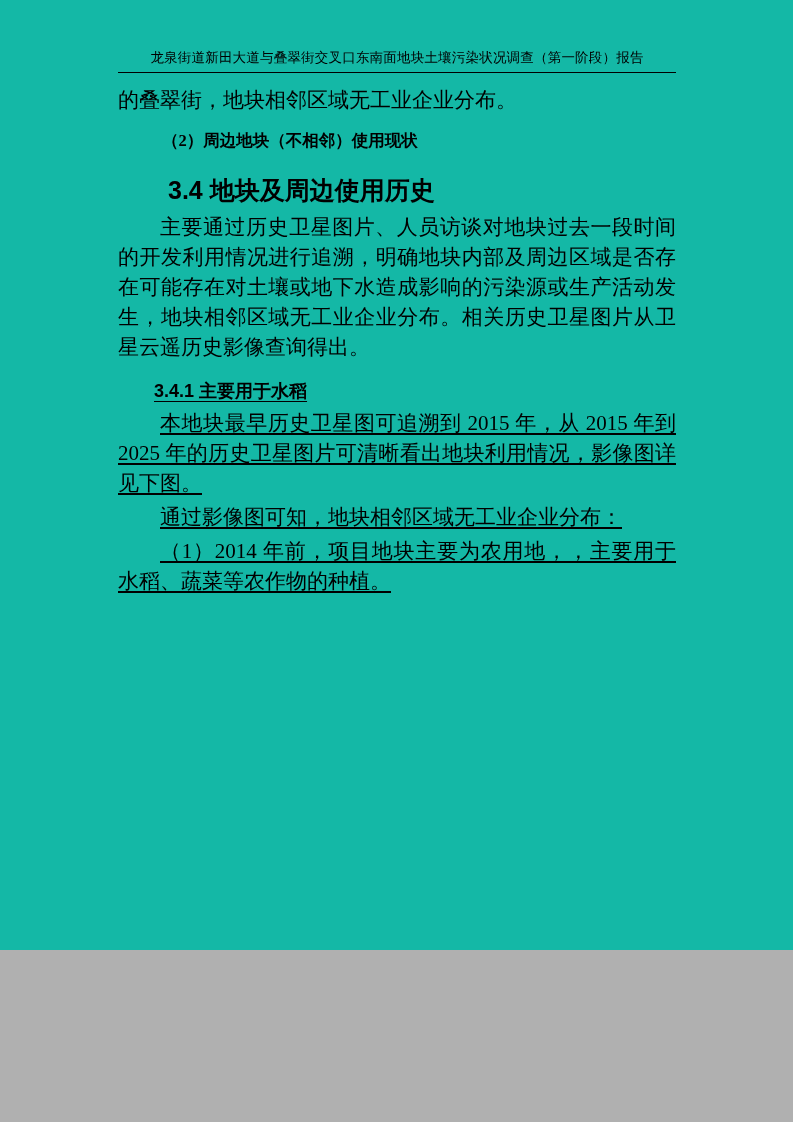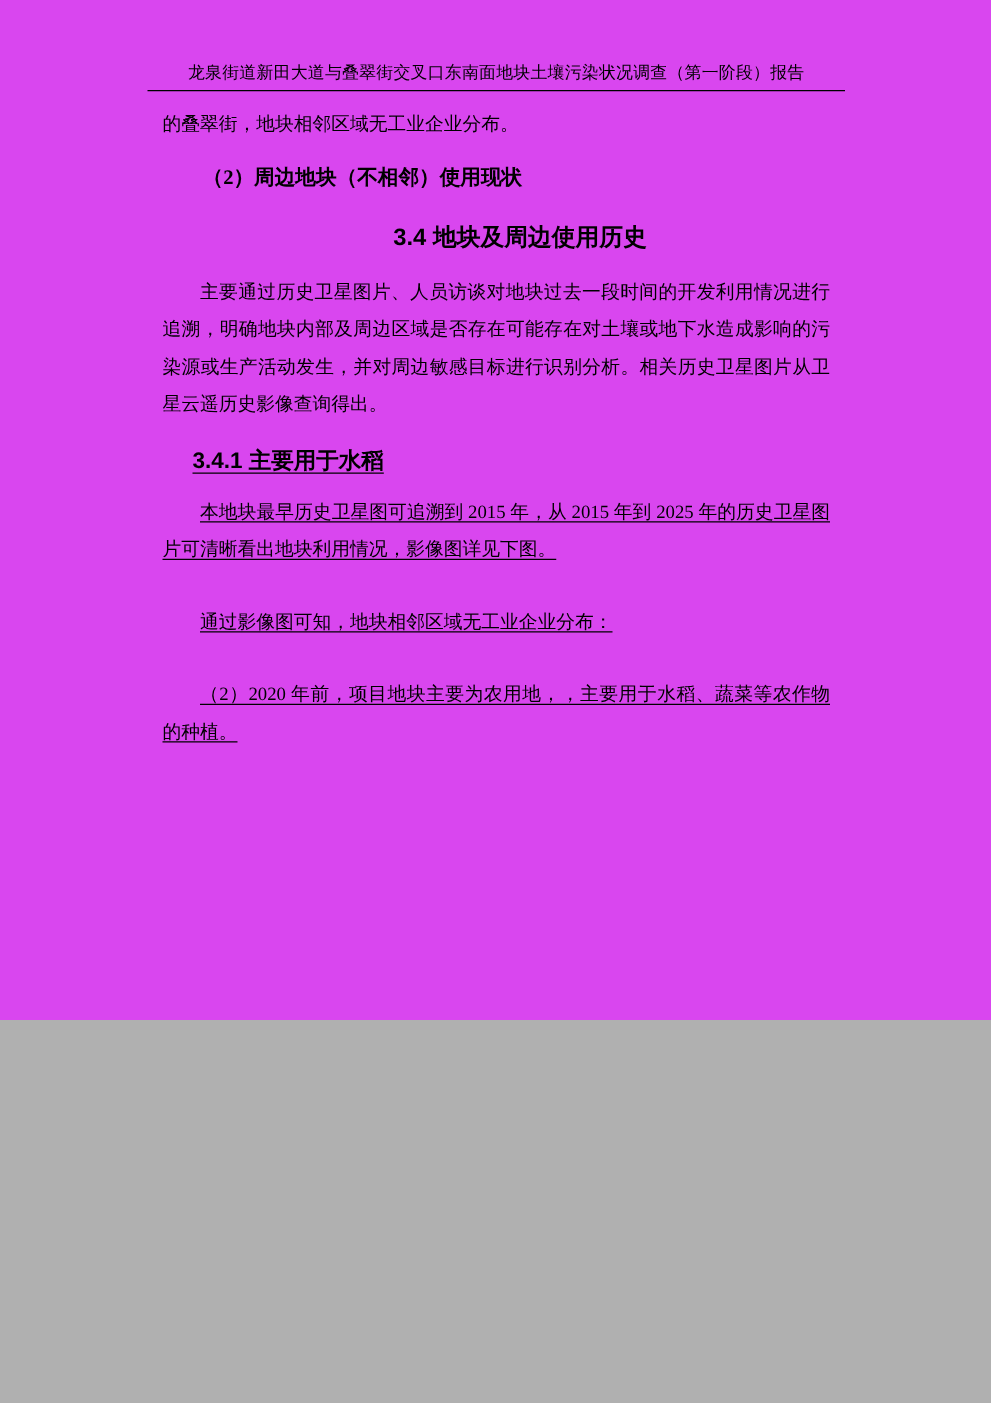--- a/index.html
+++ b/index.html
@@ -6,22 +6,22 @@
     margin: 0;
     padding: 0;
     background: #b0b0b0;
   }
   body {
     font-family: "Liberation Serif", "DejaVu Serif", serif;
   }
   .page {
     position: relative;
     width: 793px;
-    height: 816px;
-    background: #d946ef;
+    height: 950px;
+    background: #14b8a6;
     margin: 0 auto;
     box-sizing: border-box;
     overflow: hidden;
   }
   .content {
     position: absolute;
     left: 118px;
     top: 48px;
     width: 558px;
   }
@@ -31,50 +31,49 @@
     line-height: 1.5;
     letter-spacing: 0.2px;
     padding-bottom: 4px;
     border-bottom: 1.6px solid #000;
     color: #000;
   }
   .body-text {
     margin-top: 12px;
   }
   p {
-    margin: 12px;
-    font-size: 15px;
+    margin: 0;
+    font-size: 21px;
     line-height: 30px;
     color: #000;
     text-align: justify;
     text-justify: inter-ideograph;
   }
   p.indent {
     text-indent: 2em;
   }
   p.underline {
     text-decoration: underline;
     text-underline-offset: 3px;
   }
   .bold-head {
     font-weight: bold;
     font-size: 16.5px;
     line-height: 30px;
     text-indent: 2em;
     margin: 11px;
   }
   h2.sec {
-    font-size: 19px;
+    font-size: 25px;
     font-weight: bold;
     margin: 18px 0 6px 0;
     line-height: 32px;
     text-indent: 2em;
     color: #000;
     font-family: "Liberation Sans", "DejaVu Sans", sans-serif;
-    text-align: center;
   }
   h3.subsec {
     font-size: 18px;
     font-weight: bold;
     margin: 14px 0 2px 0;
     line-height: 30px;
     text-indent: 2em;
     color: #000;
     text-decoration: underline;
     text-underline-offset: 4px;
@@ -103,31 +102,31 @@
 
     <div class="body-text">
 
       <p>的叠翠街，地块相邻区域无工业企业分布。</p>
 
       <p class="bold-head">（2）周边地块（不相邻）使用现状</p>
 
 
       <h2 class="sec">3.4 地块及周边使用历史</h2>
 
-      <p class="indent">主要通过历史卫星图片、人员访谈对地块过去一段时间的开发利用情况进行追溯，明确地块内部及周边区域是否存在可能存在对土壤或地下水造成影响的污染源或生产活动发生，并对周边敏感目标进行识别分析。相关历史卫星图片从卫星云遥历史影像查询得出。</p>
+      <p class="indent">主要通过历史卫星图片、人员访谈对地块过去一段时间的开发利用情况进行追溯，明确地块内部及周边区域是否存在可能存在对土壤或地下水造成影响的污染源或生产活动发生，地块相邻区域无工业企业分布。相关历史卫星图片从卫星云遥历史影像查询得出。</p>
 
       <h3 class="subsec">3.4.1 主要用于水稻</h3>
 
       <p class="indent underline">本地块最早历史卫星图可追溯到 2015 年，从 2015 年到 2025 年的历史卫星图片可清晰看出地块利用情况，影像图详见下图。</p>
 
       <div class="para-gap"></div>
 
       <p class="indent underline">通过影像图可知，地块相邻区域无工业企业分布：</p>
 
       <div class="para-gap"></div>
 
-      <p class="indent underline">（2）2020 年前，项目地块主要为农用地，，主要用于水稻、蔬菜等农作物的种植。</p>
+      <p class="indent underline">（1）2014 年前，项目地块主要为农用地，，主要用于水稻、蔬菜等农作物的种植。</p>
 
     </div>
   </div>
 
   <div class="page-number">15</div>
 </div>
 
 </body></html>

